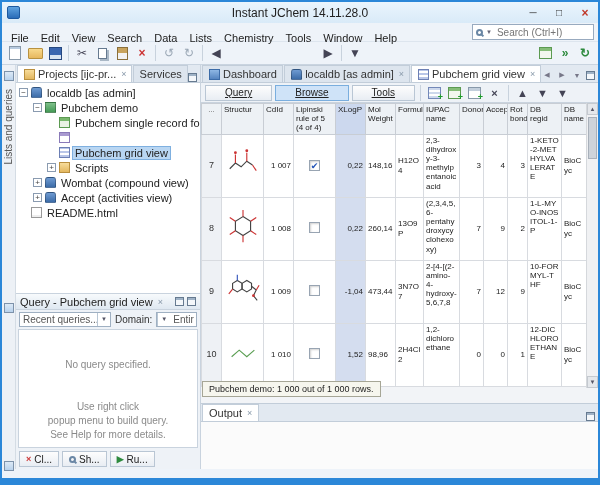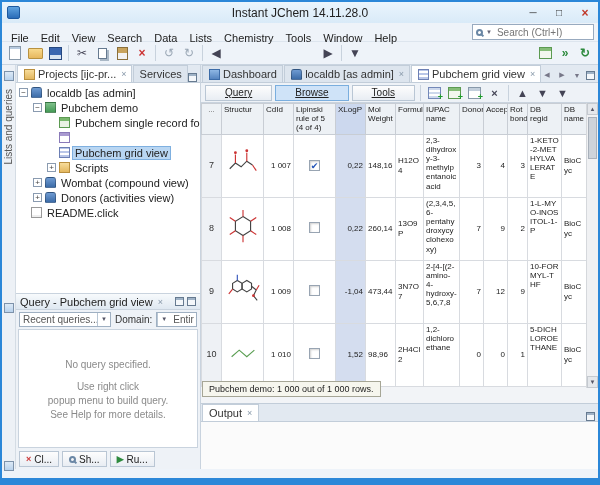--- a/index.html
+++ b/index.html
@@ -79,21 +79,21 @@
   .qheader .tabx { margin-left:2px; }
   .qhctl { margin-left:auto; display:flex; gap:3px; }
   .qcombos { height:18px; display:flex; align-items:center; gap:4px; padding:1px 3px; }
   .combo { display:flex; align-items:center; height:15px; background:#fff; border:1px solid #9fb0c2; font-size:10px; color:#555; overflow:hidden; white-space:nowrap; }
   .combo .ctext { padding:0 3px; overflow:hidden; }
   .combo .navdrop { flex:none; }
   .c-recent { width:92px; }
   .c-domain { width:34px; flex:1; }
   .qlabel { font-size:10px; color:#333; flex:none; }
   .qmsg { flex:1; background:#fff; border:1px solid #c9d3de; margin:1px 2px; text-align:center; color:#8a8a8a; font-size:10px; padding-top:28px; line-height:1.4; }
-  .qmsg .l0 { margin-bottom:8px; }
+  .qmsg .l0 { margin-bottom:28px; }
   .qbtns { height:20px; display:flex; align-items:center; gap:3px; padding:2px 3px; }
   .qbtn { height:16px; display:flex; align-items:center; gap:3px; border:1px solid #b9c6d4; background:linear-gradient(#fdfdfd,#e8edf3); font-size:10px; padding:0 6px; color:#222; }
   .bico { font-size:9px; }
   
   .vtoolbar { height:20px; display:flex; align-items:center; gap:3px; padding:0 4px; background:#eef2f7; border-bottom:1px solid #c9d3de; }
   .vbtn { border:1px solid #b9c6d4; background:linear-gradient(#fdfdfd,#e8edf3); padding:0 19px; font-size:10px; height:16px; display:flex; align-items:center; color:#222;text-decoration:underline; }
   .vbtn.active { background:#cfe3f8; border-color:#7aaede; }
   .vic { width:17px; height:16px; display:flex; align-items:center; justify-content:center; position:relative; font-size:11px; color:#445; }
   .vic-grid::before { content:""; width:11px; height:10px; background:repeating-linear-gradient(0deg,#cdd8ec 0 2px,#fff 2px 4px); border:1px solid #7388b8; }
   .vic-form::before { content:""; width:11px; height:10px; background:#f2f7ef; border:1px solid #5c9a52; box-shadow:inset 0 3px 0 #86bd78; }
@@ -241,26 +241,26 @@
             <span class="tlabel">Scripts</span>
           </div>
           <div class="trow d1">
             <span class="exp">+</span>
             <span class="ticon ticon-db"></span>
             <span class="tlabel">Wombat (compound view)</span>
           </div>
           <div class="trow d1">
             <span class="exp">+</span>
             <span class="ticon ticon-db"></span>
-            <span class="tlabel">Donors (activities view)</span>
+            <span class="tlabel">Accept (activities view)</span>
           </div>
           <div class="trow d0">
             <span class="exp"></span>
             <span class="ticon ticon-page"></span>
-            <span class="tlabel">README.click</span>
+            <span class="tlabel">README.html</span>
           </div>
         </div>
       </div>
 
       <div class="querypanel">
         <div class="qheader">
           <span>Query - Pubchem grid view</span>
           <span class="tabx">×</span>
           <span class="qhctl">
             <span class="minsq"></span>
@@ -459,21 +459,21 @@
               </td>
               <td class="rt mid">1 010</td>
               <td class="ctr mid"><span class="cb"></span></td>
               <td class="hlc rt mid">1,52</td>
               <td class="mid">98,96</td>
               <td class="mid">2H4Cl2</td>
               <td>1,2-dichloroethane</td>
               <td class="rt mid">0</td>
               <td class="rt mid">0</td>
               <td class="rt mid">1</td>
-              <td class="brk">5-DICHLOROETHANE</td>
+              <td class="brk">12-DICHLOROETHANE</td>
               <td class="mid">BioCyc</td>
             </tr>
           </tbody>
         </table>
         <div class="vscroll">
           <span class="sarrow up">▲</span>
           <span class="sthumb"></span>
           <span class="sarrow dn">▼</span>
         </div>
         <div class="statusbubble">Pubchem demo: 1 000 out of 1 000 rows.</div>

